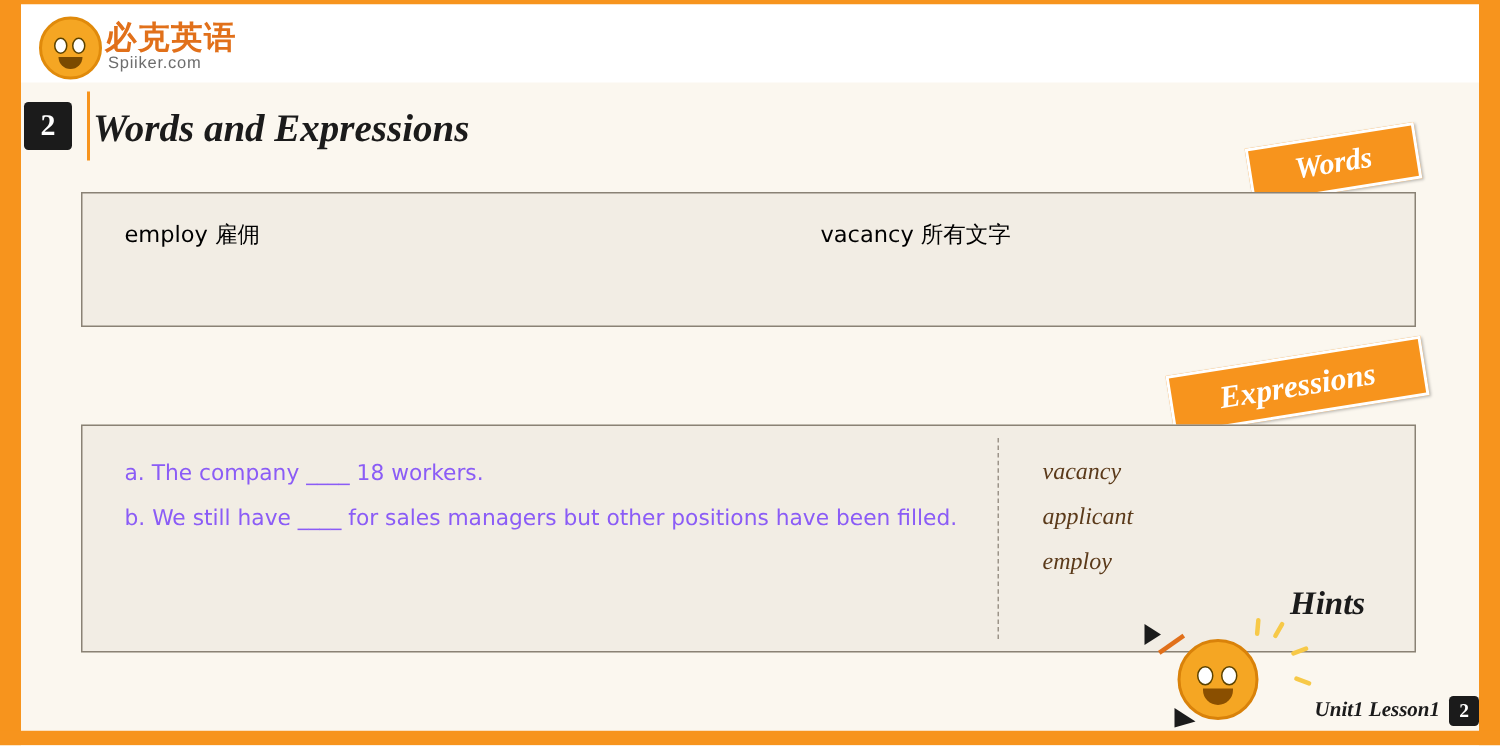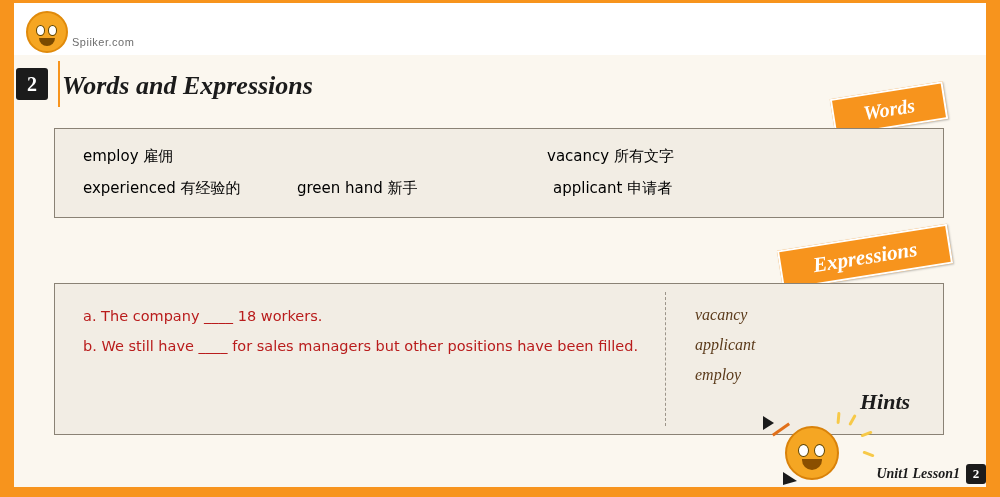--- a/index.html
+++ b/index.html
@@ -209,21 +209,21 @@
   #expr-divider {
     position: absolute;
     left: 610px; top: 8px;
     width: 0; height: 134px;
     border-left: 1px dashed #9c9489;
   }
   .expr-line {
     position: absolute;
     left: 28px;
     font-size: 14.5px;
-    color: #b91c1c;
+    color: #8b5cf6;
     font-family: "DejaVu Sans", sans-serif;
     white-space: nowrap;
   }
   .hint-word {
     position: absolute;
     left: 640px;
     font-size: 16px;
     font-style: italic;
     color: #5b3a1a;
     font-family: "Liberation Serif", serif;
@@ -335,41 +335,37 @@
   <div id="frame-right"></div>
   <div id="frame-bottom"></div>
 
   <div id="header">
     <div id="logo">
       <div id="logo-face">
         <div id="logo-eye-l"></div>
         <div id="logo-eye-r"></div>
         <div id="logo-mouth"></div>
       </div>
+      <div id="logo-text-cn">必克英语</div>
       <div id="logo-text-en">Spiiker.com</div>
     </div>
   </div>
 
   <div id="content">
 
     <div id="section-num">2</div>
     <div id="title-rule"></div>
     <div id="section-title">Words and Expressions</div>
 
     <div class="ribbon" id="ribbon-words">Words</div>
 
     <div id="words-box">
       <div class="word-row" style="top:18px;">
         <span class="word-cell" style="left:28px;">employ 雇佣</span>
         <span class="word-cell" style="left:492px;">vacancy 所有文字</span>
-      </div>
-      <div class="word-row" style="top:50px;">
-        <span class="word-cell" style="left:28px;">experienced 有经验的</span>
-        <span class="word-cell" style="left:242px;">green hand 新手</span>
-        <span class="word-cell" style="left:498px;">applicant 申请者</span>
       </div>
     </div>
 
     <div class="ribbon" id="ribbon-expressions">Expressions</div>
 
     <div id="expr-box">
       <div id="expr-divider"></div>
 
       <div class="expr-line" style="top:24px;">a. The company ____ 18 workers.</div>
       <div class="expr-line" style="top:54px;">b. We still have ____ for sales managers but other positions have been filled.</div>

